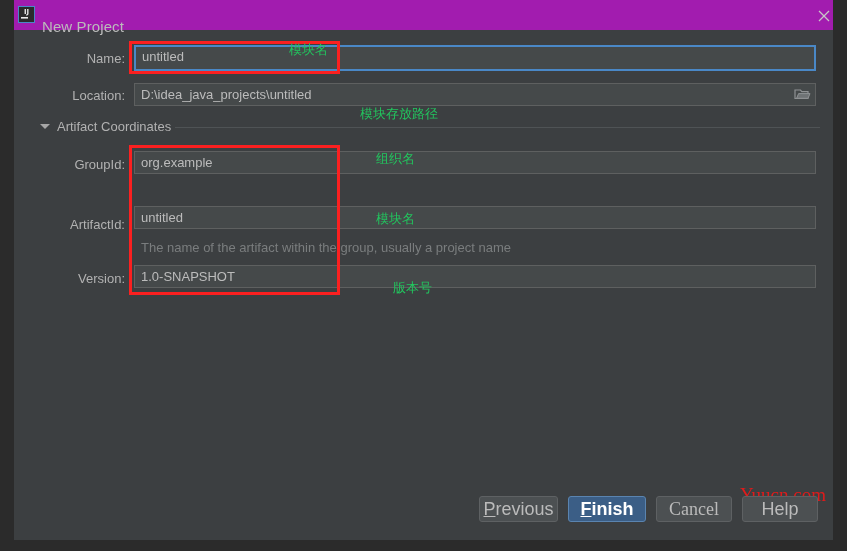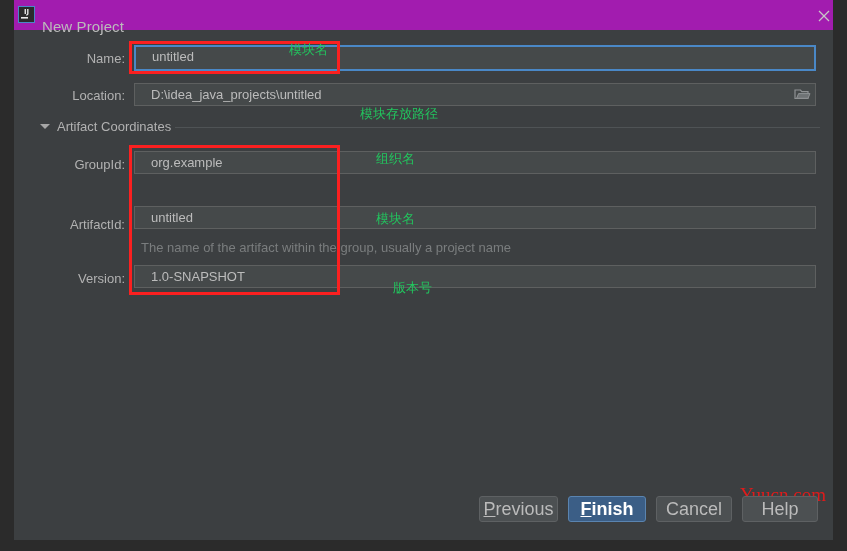--- a/index.html
+++ b/index.html
@@ -65,21 +65,21 @@
     left: -19px;
   }
   .text-input {
     position: absolute;
     box-sizing: border-box;
     height: 23px;
     background: #45494a;
     border: 1px solid #5e6060;
     color: #bcbcbc;
     font-size: 13px;
-    padding: 0 16px;
+    padding: 0 6px;
     line-height: 21px;
     overflow: hidden;
     white-space: nowrap;
   }
   .text-input.focused {
     border: 2px solid #4a88c7;
     background: #45494a;
     line-height: 19px;
   }
   .hint-text {
@@ -237,16 +237,16 @@
   <div class="anno-text" style="left:379px; top:279px;">版本号</div>
 
   <div id="watermark">Yuucn.com</div>
 
   <div class="dlg-button" style="left:465px; top:496px; width:79px;">
     <span class="mnemonic">P</span><span>revious</span>
   </div>
   <div class="dlg-button primary" style="left:554px; top:496px; width:78px;">
     <span class="mnemonic">F</span><span>inish</span>
   </div>
-  <div class="dlg-button" style="left:642px; top:496px; width:76px;">Cancel</div>
+  <div class="dlg-button" style="left:642px; top:496px; width:76px;font-family:Liberation Serif, serif;">Cancel</div>
   <div class="dlg-button" style="left:728px; top:496px; width:76px;">Help</div>
 
 </div>
 
 </body></html>

